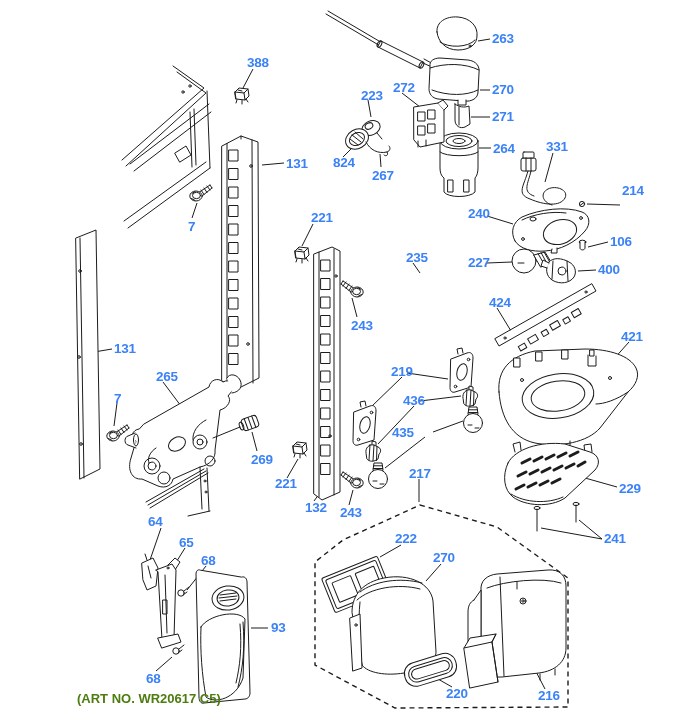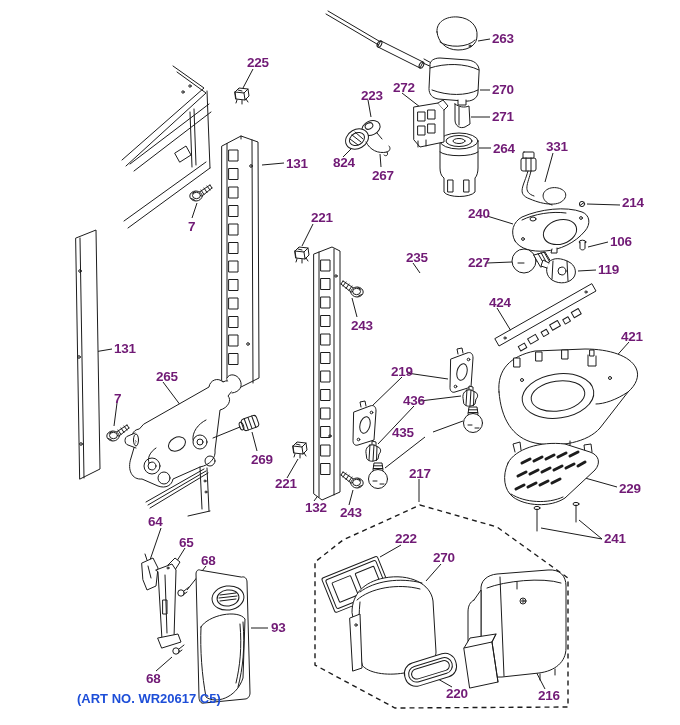--- a/index.html
+++ b/index.html
@@ -1,21 +1,21 @@
 <!DOCTYPE html>
 <html><head>
 <meta charset="utf-8">
 <style>
   html,body{margin:0;padding:0;background:#fff;}
   .stage{position:relative;width:680px;height:725px;background:#ffffff;overflow:hidden;
          font-family:"Liberation Sans",sans-serif;}
   .stage svg{position:absolute;left:0;top:0;}
-  .lbl{position:absolute;font:600 13.5px "Liberation Sans",sans-serif;color:#701a75;
+  .lbl{position:absolute;font:600 13.5px "Liberation Sans",sans-serif;color:#3b82f6;
        letter-spacing:-0.2px;white-space:nowrap;}
-  .artno{position:absolute;font:700 13px "Liberation Sans",sans-serif;color:#1d4ed8;}
+  .artno{position:absolute;font:700 13px "Liberation Sans",sans-serif;color:#4d7c0f;}
   .part{stroke:#1c1c1c;stroke-width:1;fill:none;stroke-linejoin:round;stroke-linecap:round;}
   .fillw{fill:#ffffff;}
   .leader{stroke:#1c1c1c;stroke-width:1;}
 </style>
 </head>
 <body>
 
 <div class="stage">
 
 <svg width="680" height="725" viewBox="0 0 680 725">
@@ -467,37 +467,37 @@
     <path class="fillw" d="M200,570 C198,569 196,571 196,574 L199,697 C199,701 201,704 204,703
       L245,699 C248,699 250,696 250,693 L247,582 C247,579 245,576 242,577 Z"></path>
     <ellipse class="fillw" cx="228" cy="598" rx="16" ry="12" transform="rotate(-8 228 598)"></ellipse>
     <ellipse cx="228" cy="598" rx="11" ry="8" transform="rotate(-8 228 598)"></ellipse>
     <path d="M220,595 L236,593 M219,598 L237,596 M220,601 L236,599"></path>
     <path d="M201,627 C208,615 238,609 245,619 L243,678 C236,699 215,704 206,697 C202,676 200,650 201,627 Z"></path>
     <path d="M243,622 C245,648 243,668 238,687 M240,624 C242,648 240,666 236,683"></path>
   </g>
 </svg>
 
-  <div class="lbl" style="left:247px;top:55px">225</div>
+  <div class="lbl" style="left:247px;top:55px">388</div>
   <div class="lbl" style="left:286px;top:156px">131</div>
   <div class="lbl" style="left:188px;top:219px">7</div>
   <div class="lbl" style="left:361px;top:88px">223</div>
   <div class="lbl" style="left:393px;top:80px">272</div>
   <div class="lbl" style="left:333px;top:155px">824</div>
   <div class="lbl" style="left:372px;top:168px">267</div>
   <div class="lbl" style="left:492px;top:31px">263</div>
   <div class="lbl" style="left:492px;top:82px">270</div>
   <div class="lbl" style="left:492px;top:109px">271</div>
   <div class="lbl" style="left:493px;top:141px">264</div>
   <div class="lbl" style="left:546px;top:139px">331</div>
   <div class="lbl" style="left:468px;top:206px">240</div>
-  <div class="lbl" style="left:622px;top:195px">214</div>
+  <div class="lbl" style="left:622px;top:183px">214</div>
   <div class="lbl" style="left:610px;top:234px">106</div>
   <div class="lbl" style="left:468px;top:255px">227</div>
-  <div class="lbl" style="left:598px;top:262px">119</div>
+  <div class="lbl" style="left:598px;top:262px">400</div>
   <div class="lbl" style="left:489px;top:295px">424</div>
   <div class="lbl" style="left:621px;top:329px">421</div>
   <div class="lbl" style="left:406px;top:250px">235</div>
   <div class="lbl" style="left:311px;top:210px">221</div>
   <div class="lbl" style="left:351px;top:318px">243</div>
   <div class="lbl" style="left:114px;top:341px">131</div>
   <div class="lbl" style="left:156px;top:369px">265</div>
   <div class="lbl" style="left:114px;top:391px">7</div>
   <div class="lbl" style="left:251px;top:452px">269</div>
   <div class="lbl" style="left:391px;top:364px">219</div>

